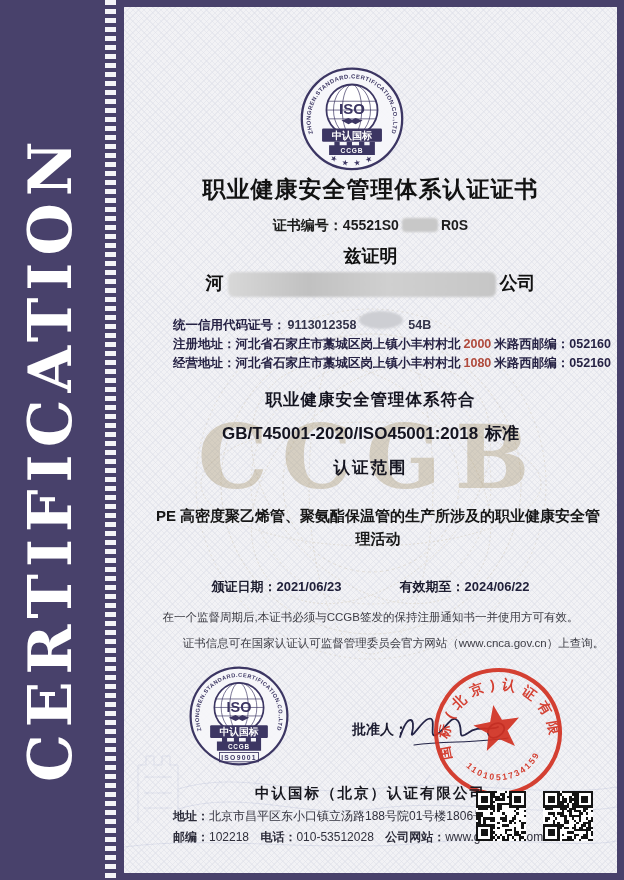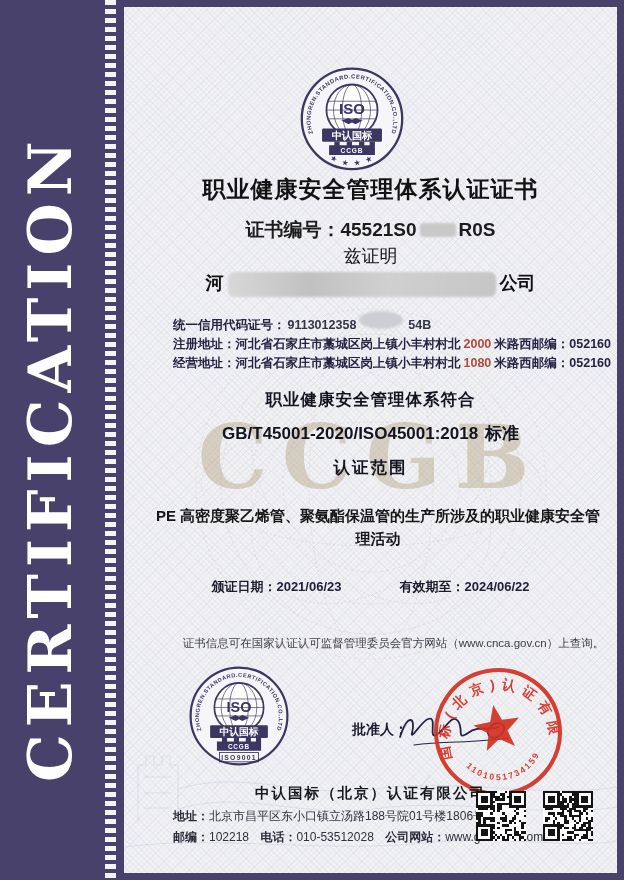--- a/index.html
+++ b/index.html
@@ -25,22 +25,22 @@
     position:absolute;left:124px;top:7px;width:493px;height:866px;
     background-color:#f2f2f5;
     background-image:
       repeating-linear-gradient(45deg,rgba(221,223,232,.5) 0 1px,rgba(0,0,0,0) 1px 4px),
       repeating-linear-gradient(-45deg,rgba(221,223,232,.5) 0 1px,rgba(0,0,0,0) 1px 4px);
   }
   .abs{position:absolute;}
   .ctr{left:0;right:0;text-align:center;}
   .red{color:#b04a3c;}
   .title{top:167px;font-size:23px;font-weight:700;color:#121212;letter-spacing:1px;}
-  .certno{top:210px;font-size:19px;font-weight:700;color:#1c1c1c;}
-  .certify{top:237px;font-size:18px;font-weight:400;color:#111;}
+  .certno{top:210px;font-size:14px;font-weight:700;color:#1c1c1c;}
+  .certify{top:237px;font-size:18px;font-weight:700;color:#111;}
   .company{top:264px;font-size:18px;font-weight:700;color:#111;}
   .blur{display:inline-block;vertical-align:middle;background:#c8c8c8;border-radius:4px;filter:blur(.8px);}
   .blur.no{width:36px;height:14px;margin:0 3px;transform:translateY(-1px);}
   .blur.code{width:44px;height:18px;margin:0 3px;border-radius:50%;background:#cdced3;}
   .blur.name{width:268px;height:25px;margin:0 4px;border-radius:6px;
     background:linear-gradient(90deg,#d8d8d8,#c1c1c1 30%,#d0d0d0 60%,#c6c6c6);}
   .inforow{position:absolute;left:49px;right:44px;display:flex;align-items:baseline;
     font-size:12.5px;font-weight:700;color:#262244;white-space:nowrap;}
   .inforow .sp{flex:1;}
   .inforow .val{color:#33334a;margin-left:2px;}
@@ -181,20 +181,21 @@
 
     <div class="abs dates">
       <span>
         <span>颁证日期：</span><span class="val">2021/06/23</span>
       </span>
       <span>
         <span>有效期至：</span><span class="val">2024/06/22</span>
       </span>
     </div>
 
+    <div class="abs note note1">在一个监督周期后,本证书必须与CCGB签发的保持注册通知书一并使用方可有效。</div>
     <div class="abs note note2">证书信息可在国家认证认可监督管理委员会官方网站（www.cnca.gov.cn）上查询。</div>
 
     <svg class="abs emblem-bottom" viewBox="0 0 120 126">
       <defs>
         <path id="arcB" d="M 21.5 88 A 47 47 0 1 1 98.5 88"></path>
       </defs>
       <circle cx="60" cy="60" r="57" fill="rgba(246,246,250,0.9)" stroke="#3c3663" stroke-width="2.6"></circle>
       <text font-size="6.6" font-weight="700" fill="#3c3663" letter-spacing="0.6">
         <textPath href="#arcB" startOffset="50%" text-anchor="middle">ZHONGREN.STANDARD.CERTIFICATION.CO.,LTD</textPath>
       </text>

